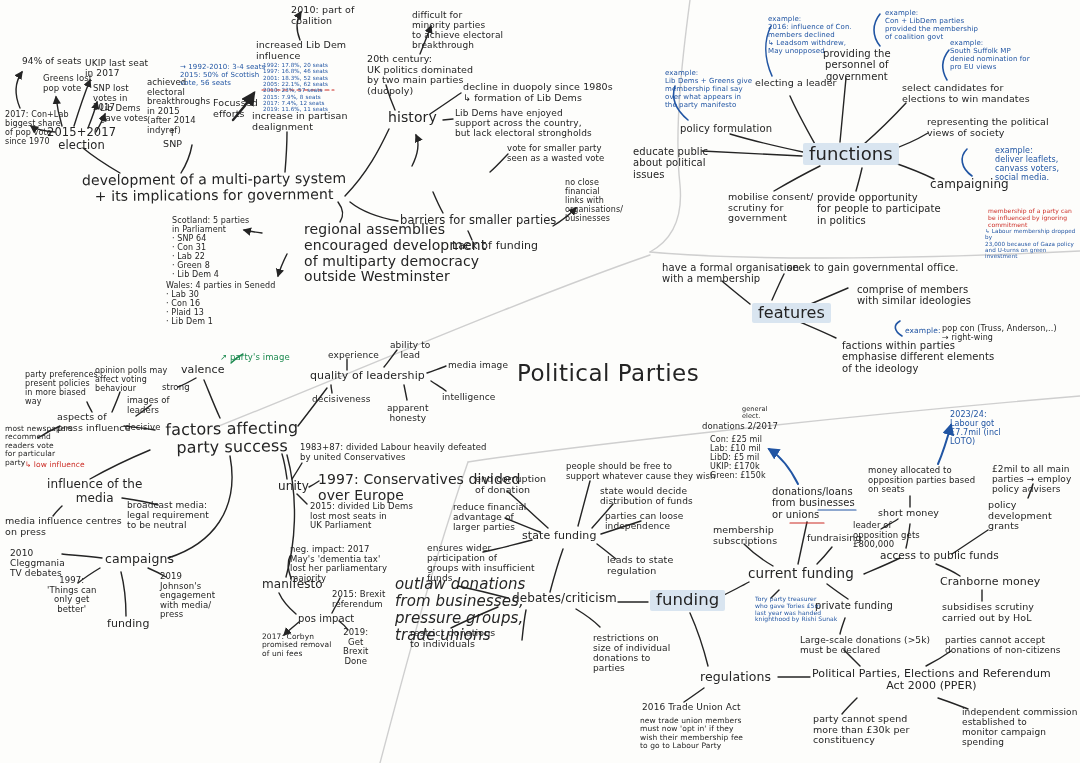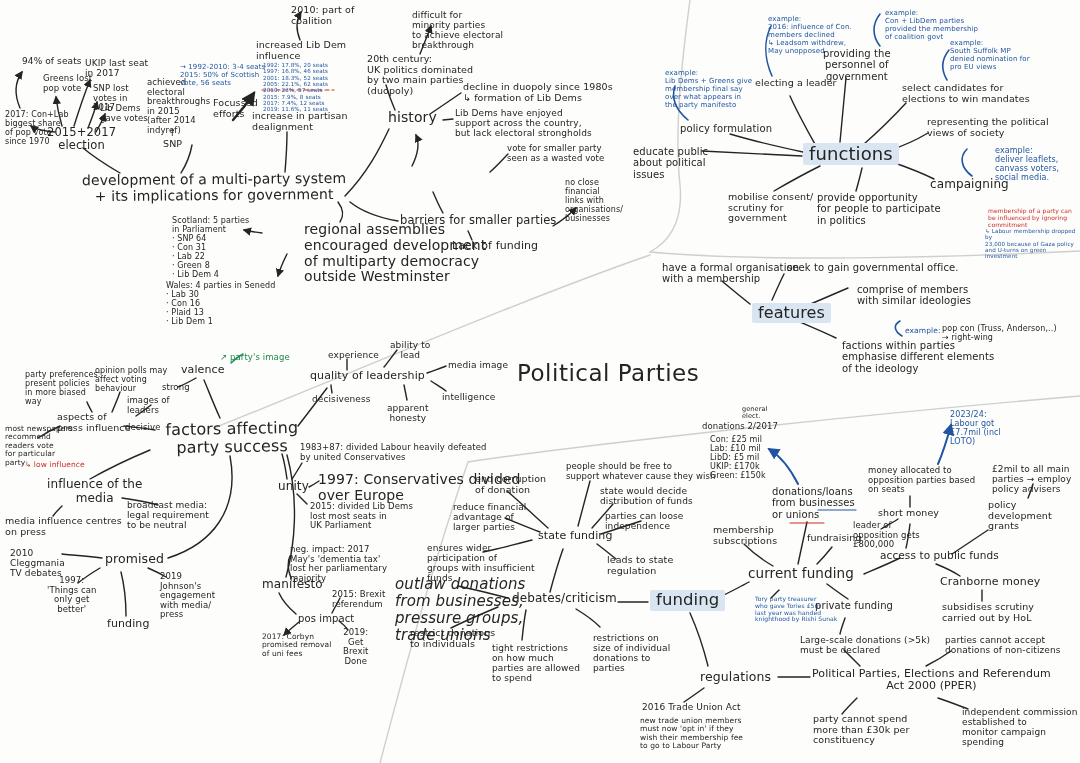--- a/index.html
+++ b/index.html
@@ -332,21 +332,21 @@
     <div class="node" style="left: 47px; top: 478px; font-size: 12px; text-align: center;">influence of the
 media</div>
     <div class="node" style="left: 127px; top: 500px; font-size: 9px;">broadcast media:
 legal requirement
 to be neutral</div>
     <div class="node" style="left: 5px; top: 516px; font-size: 9.5px;">media influence centres
 on press</div>
     <div class="node" style="left: 10px; top: 548px; font-size: 9px;">2010
 Cleggmania
 TV debates</div>
-    <div class="node" style="left: 105px; top: 552px; font-size: 12.5px;">promised</div>
+    <div class="node" style="left: 105px; top: 552px; font-size: 12.5px;">campaigns</div>
     <div class="node" style="left: 47px; top: 576px; font-size: 8.5px; text-align: center;">1997:
 'Things can
 only get
 better'</div>
     <div class="node" style="left: 160px; top: 572px; font-size: 8.5px;">2019
 Johnson's
 engagement
 with media/
 press</div>
     <div class="node" style="left: 107px; top: 618px; font-size: 11px;">funding</div>
@@ -386,39 +386,35 @@
 of donation</div>
     <div class="node" style="left: 566px; top: 462px; font-size: 8.5px;">people should be free to
 support whatever cause they wish</div>
     <div class="node" style="left: 600px; top: 486px; font-size: 9px;">state would decide
 distribution of funds</div>
     <div class="node" style="left: 453px; top: 502px; font-size: 9px;">reduce financial
 advantage of
 larger parties</div>
     <div class="node" style="left: 605px; top: 511px; font-size: 9px;">parties can loose
 independence</div>
-    <div class="node" style="left: 538px; top: 530px; font-size: 11px;">state funding</div>
+    <div class="node" style="left: 522px; top: 530px; font-size: 11px;">state funding</div>
     <div class="node" style="left: 427px; top: 543px; font-size: 9px;">ensures wider
 participation of
 groups with insufficient
 funds</div>
     <div class="node" style="left: 607px; top: 555px; font-size: 9.5px;">leads to state
 regulation</div>
     <div class="node" style="left: 395px; top: 576px; font-size: 15px; font-style: italic;">outlaw donations
 from businesses,
 pressure groups,
 trade unions</div>
     <div class="node" style="left: 512px; top: 592px; font-size: 12px;">debates/criticism</div>
     <div class="node hl" style="left: 650px; top: 590px; font-size: 16.5px;">funding</div>
     <div class="node" style="left: 410px; top: 628px; font-size: 9.5px;">restrict donations
 to individuals</div>
-    <div class="node" style="left: 492px; top: 643px; font-size: 9px;">tight restrictions
-on how much
-parties are allowed
-to spend</div>
     <div class="node" style="left: 593px; top: 633px; font-size: 9px;">restrictions on
 size of individual
 donations to
 parties</div>
     <div class="node" style="left: 642px; top: 702px; font-size: 9px;">2016 Trade Union Act</div>
     <div class="node" style="left: 640px; top: 717px; font-size: 7.5px;">new trade union members
 must now 'opt in' if they
 wish their membership fee
 to go to Labour Party</div>
     <div class="node" style="left: 742px; top: 406px; font-size: 6.5px;">general

